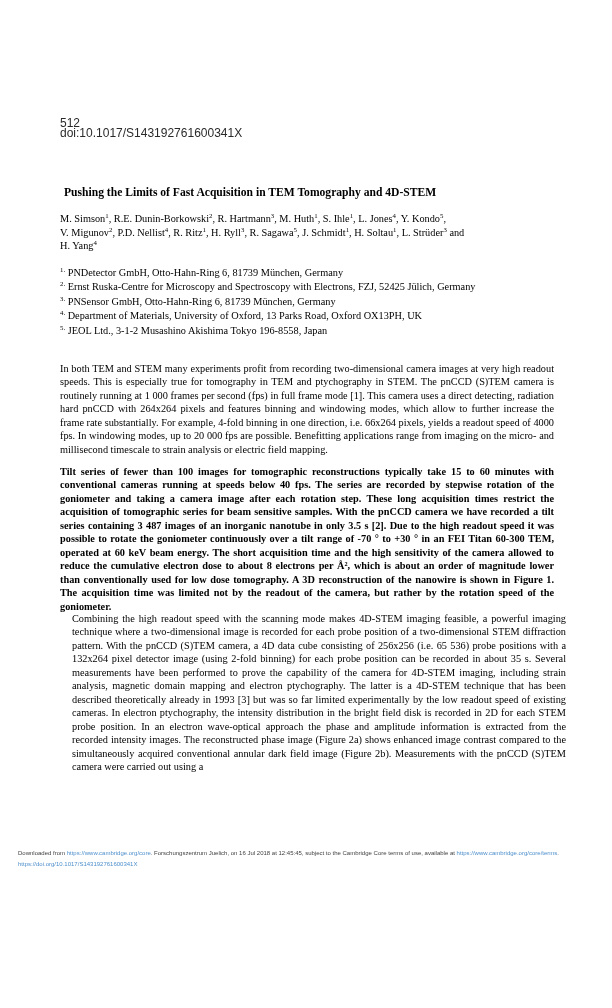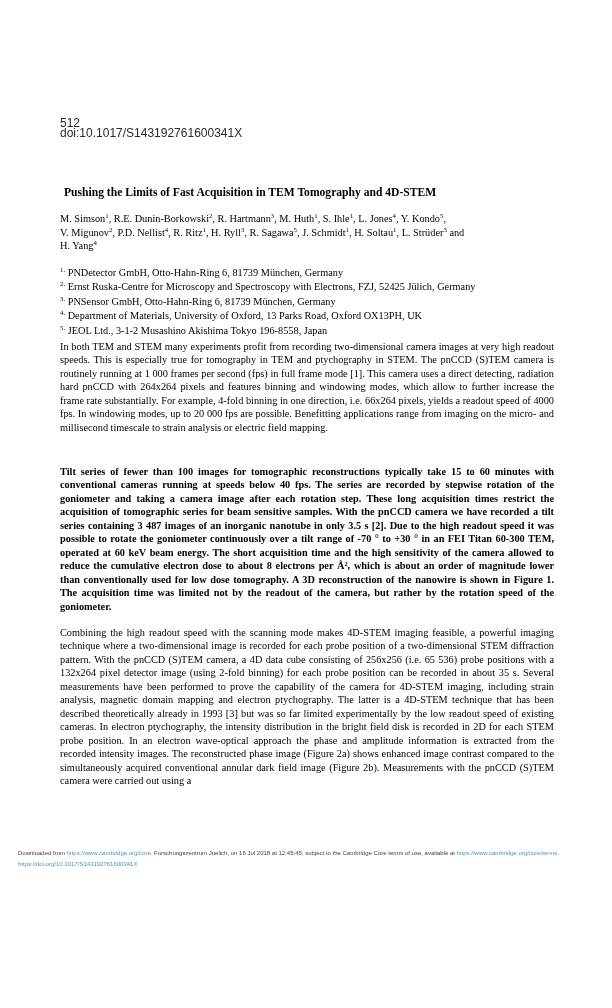--- a/index.html
+++ b/index.html
@@ -40,23 +40,23 @@
 
   sup {
     font-size: 6.8px; line-height: 0; vertical-align: super;
   }
 
   .para {
     position: absolute; left: 60px; width: 494px;
     font-size: 10.3px; line-height: 13.45px;
     text-align: justify; color: #000;
   }
-  .p1 { top: 340px; }
+  .p1 { top: 362px; }
   .p2 { top: 465px; font-weight: bold; }
-  .p3 { top: 626px; }
+  .p3 { top: 612px; margin-left: 12px; }
 
   .ftr {
     position: absolute; top: 848px; left: 18px; width: 584px;
     font-family: "Liberation Sans", sans-serif;
     font-size: 6px; line-height: 10.5px; color: #3f3f3f;
   }
   .flink { color: #4e8fcb; text-decoration: none; }
 </style>
 </head>
 <body>

